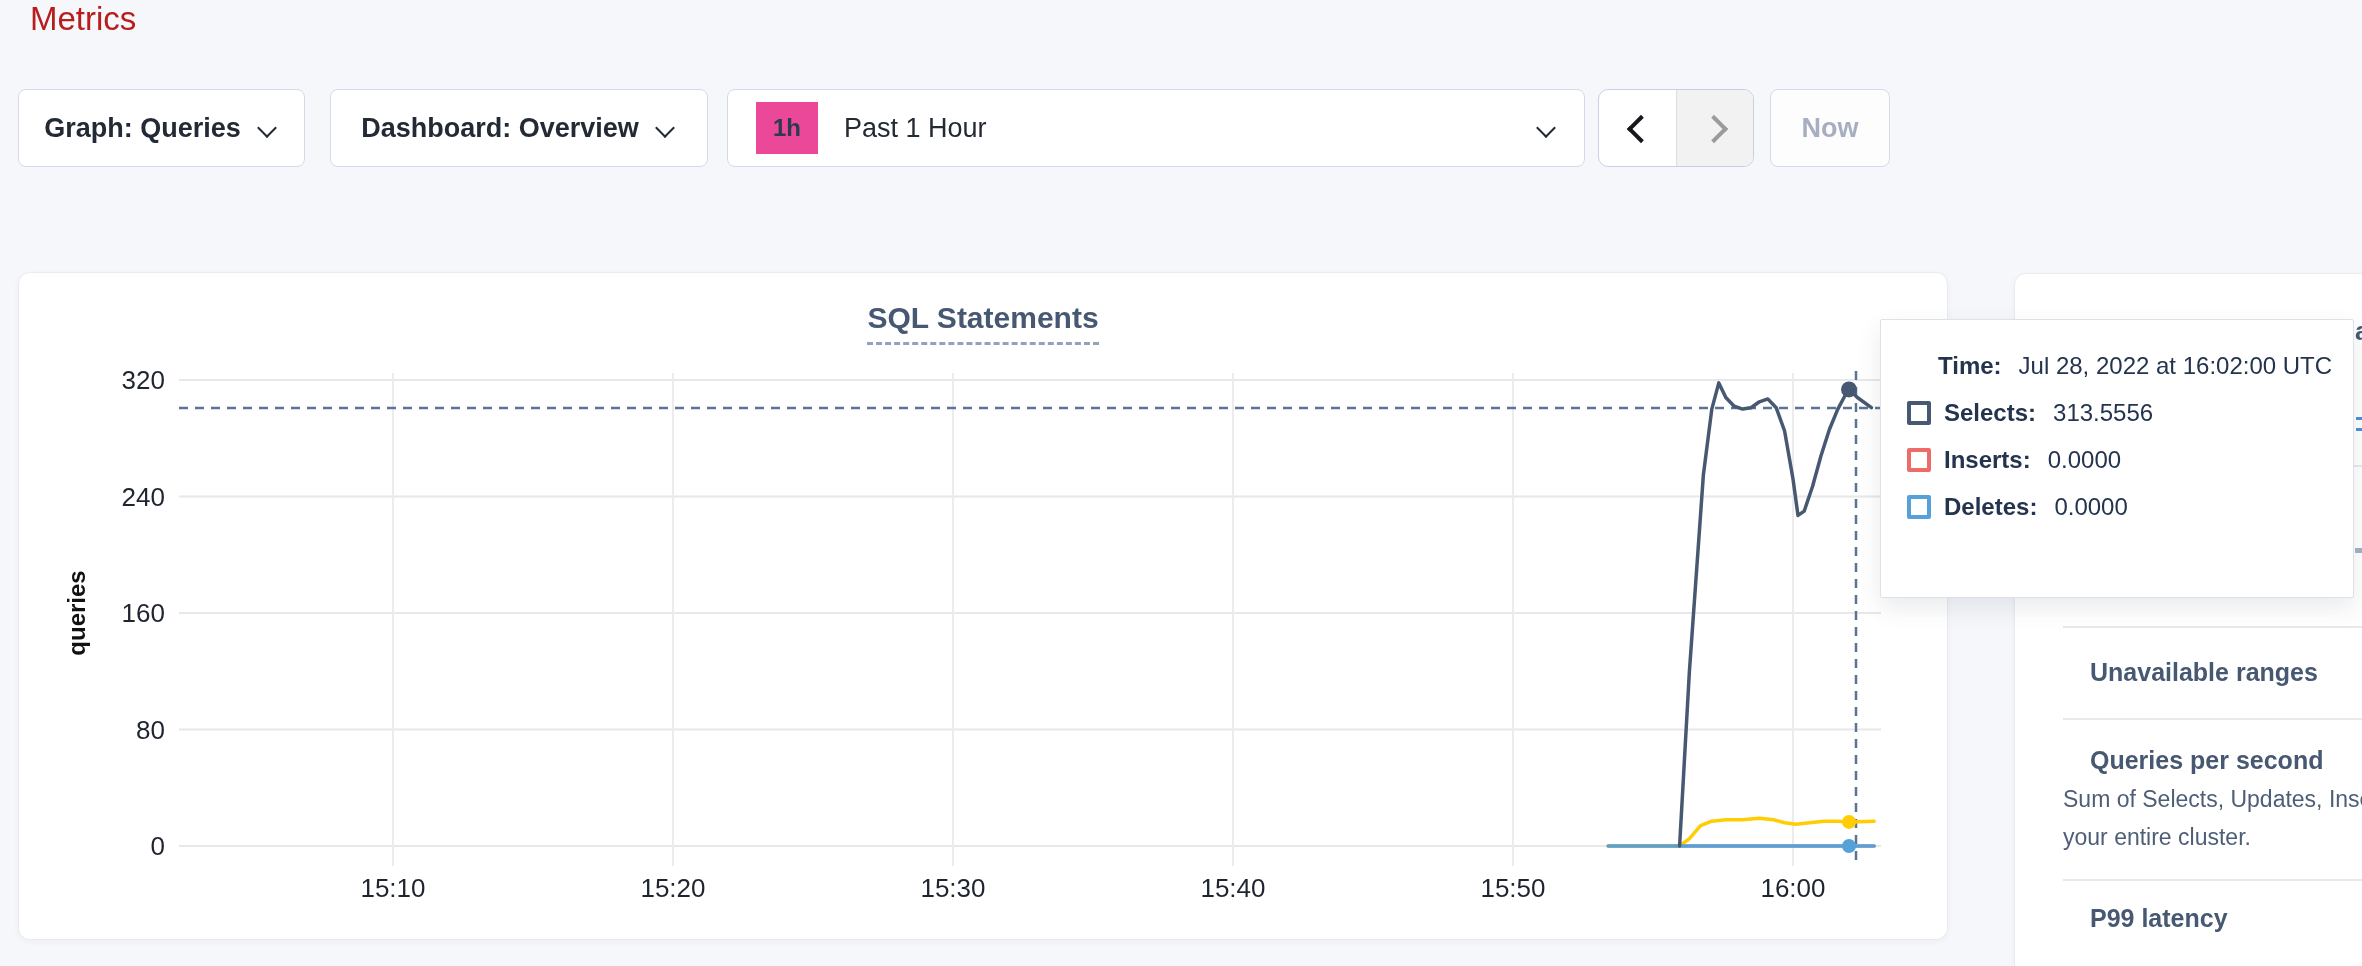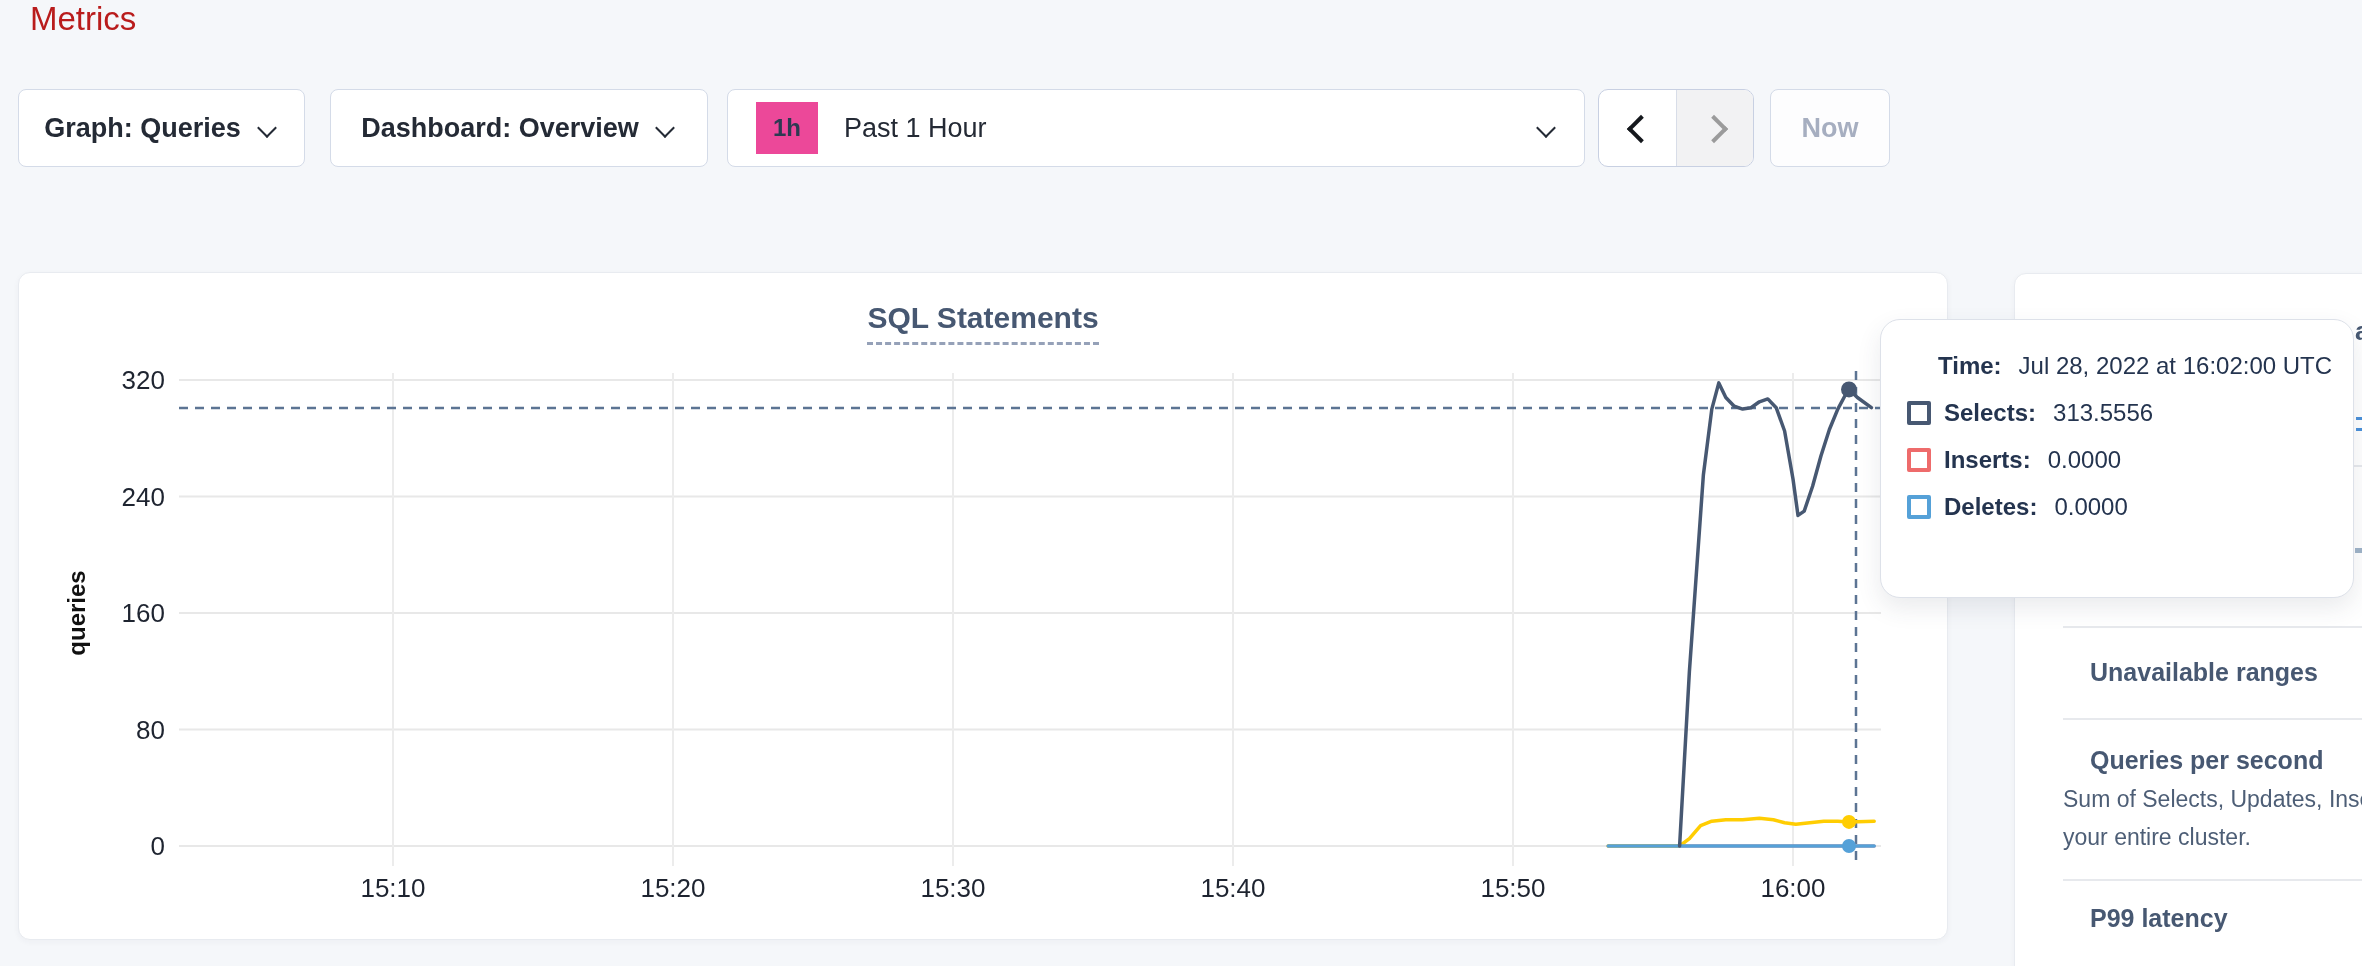--- a/index.html
+++ b/index.html
@@ -53,21 +53,21 @@
   
   .chart-title-wrap{position:absolute; left:0; right:0; top:28px; text-align:center;}
   .chart-title{
     display:inline-block; font-size:30px; font-weight:700; color:#475872;
     border-bottom:3px dashed #95a1b8; padding-bottom:7px; cursor:help;
   }
   #plot-svg{position:absolute; left:0; top:0;}
   
   #tooltip{
     position:absolute; left:1880px; top:319px; width:474px; height:279px; box-sizing:border-box;
-    background:#fff; border:1px solid #dde1e9; border-radius:20px;
+    background:#fff; border:1px solid #dde1e9; border-radius:2px;
     box-shadow:0 10px 24px rgba(50,60,80,.10); z-index:6;
     padding:32px 0 0 26px; display:flex; flex-direction:column; gap:20px;
   }
   .t-row{display:flex; align-items:center; gap:13px; font-size:24px; color:#24344f; height:27px;}
   .t-row.time{padding-left:31px;}
   .t-label{font-weight:700;}
   .t-value{font-weight:400; margin-left:4px;}
   .swatch{width:16px; height:16px; border:4px solid #888; border-radius:2px; background:#fff; flex:0 0 auto;}
   
   .sb-div{position:absolute; left:48px; width:500px; height:0; border-top:2px solid #e7e9ed;}

